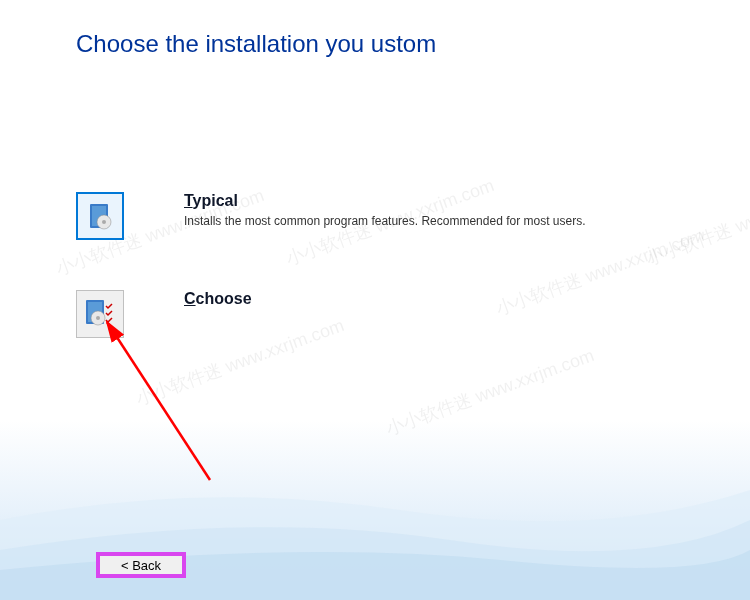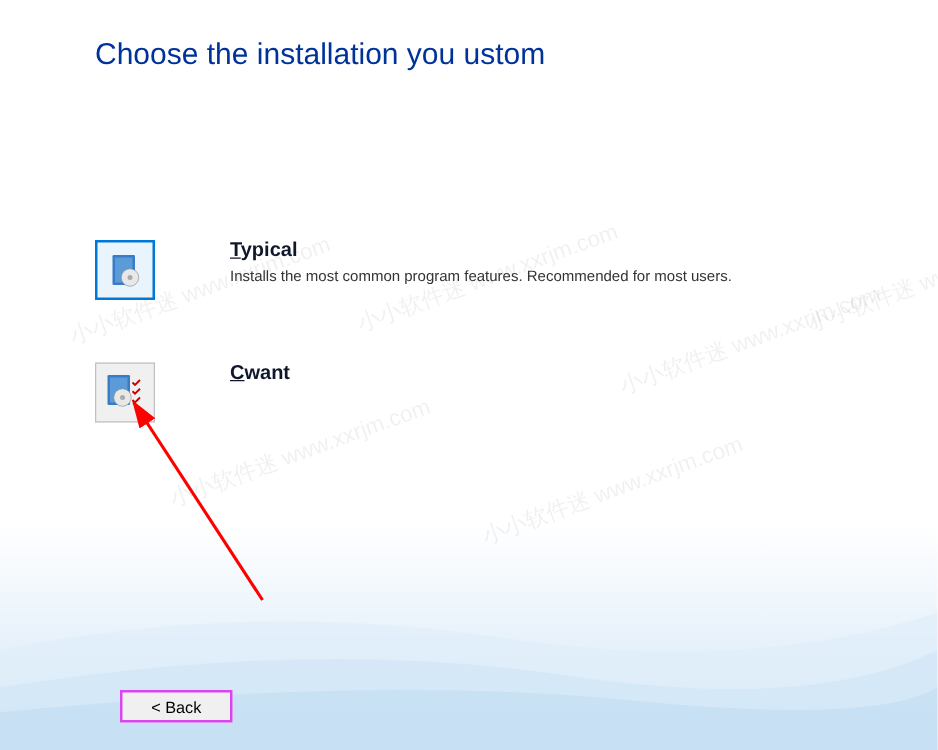--- a/index.html
+++ b/index.html
@@ -73,21 +73,21 @@
       color: #333;
       line-height: 1.4;
     }
     .back-button {
       position: absolute;
       bottom: 22px;
       left: 96px;
       width: 90px;
       height: 26px;
       background: #f0f0f0;
-      border: 2px solid #d946ef;
+      border: 4px solid #d946ef;
       font-size: 13px;
       font-family: inherit;
       cursor: pointer;
       color: #000;
     }
     .arrow-annotation {
       position: absolute;
       top: 310px;
       left: 95px;
       pointer-events: none;
@@ -148,21 +148,21 @@
         <rect x="4" y="4" width="18" height="24" fill="#3a7bc8" rx="1"></rect>
         <rect x="6" y="6" width="14" height="20" fill="#5a9bd8"></rect>
         <circle cx="16" cy="22" r="7" fill="#e8e8e8" stroke="#888" stroke-width="0.5"></circle>
         <circle cx="16" cy="22" r="2" fill="#aaa"></circle>
         <path d="M24 10 l2 2 l4 -4" stroke="#c00" stroke-width="1.5" fill="none"></path>
         <path d="M24 17 l2 2 l4 -4" stroke="#c00" stroke-width="1.5" fill="none"></path>
         <path d="M24 24 l2 2 l4 -4" stroke="#c00" stroke-width="1.5" fill="none"></path>
       </svg>
     </div>
     <div class="option-text">
-      <div class="option-title"><span class="underline">C</span><span>want</span></div>
+      <div class="option-title"><span class="underline">C</span><span>choose</span></div>
     </div>
   </div>
 
 </div>
 
 <svg class="arrow-annotation" width="140" height="180">
   <defs>
     <marker id="arrowhead" markerWidth="10" markerHeight="10" refX="8" refY="3" orient="auto">
       <polygon points="0 0, 9 3, 0 6" fill="#ff0000"></polygon>
     </marker>

